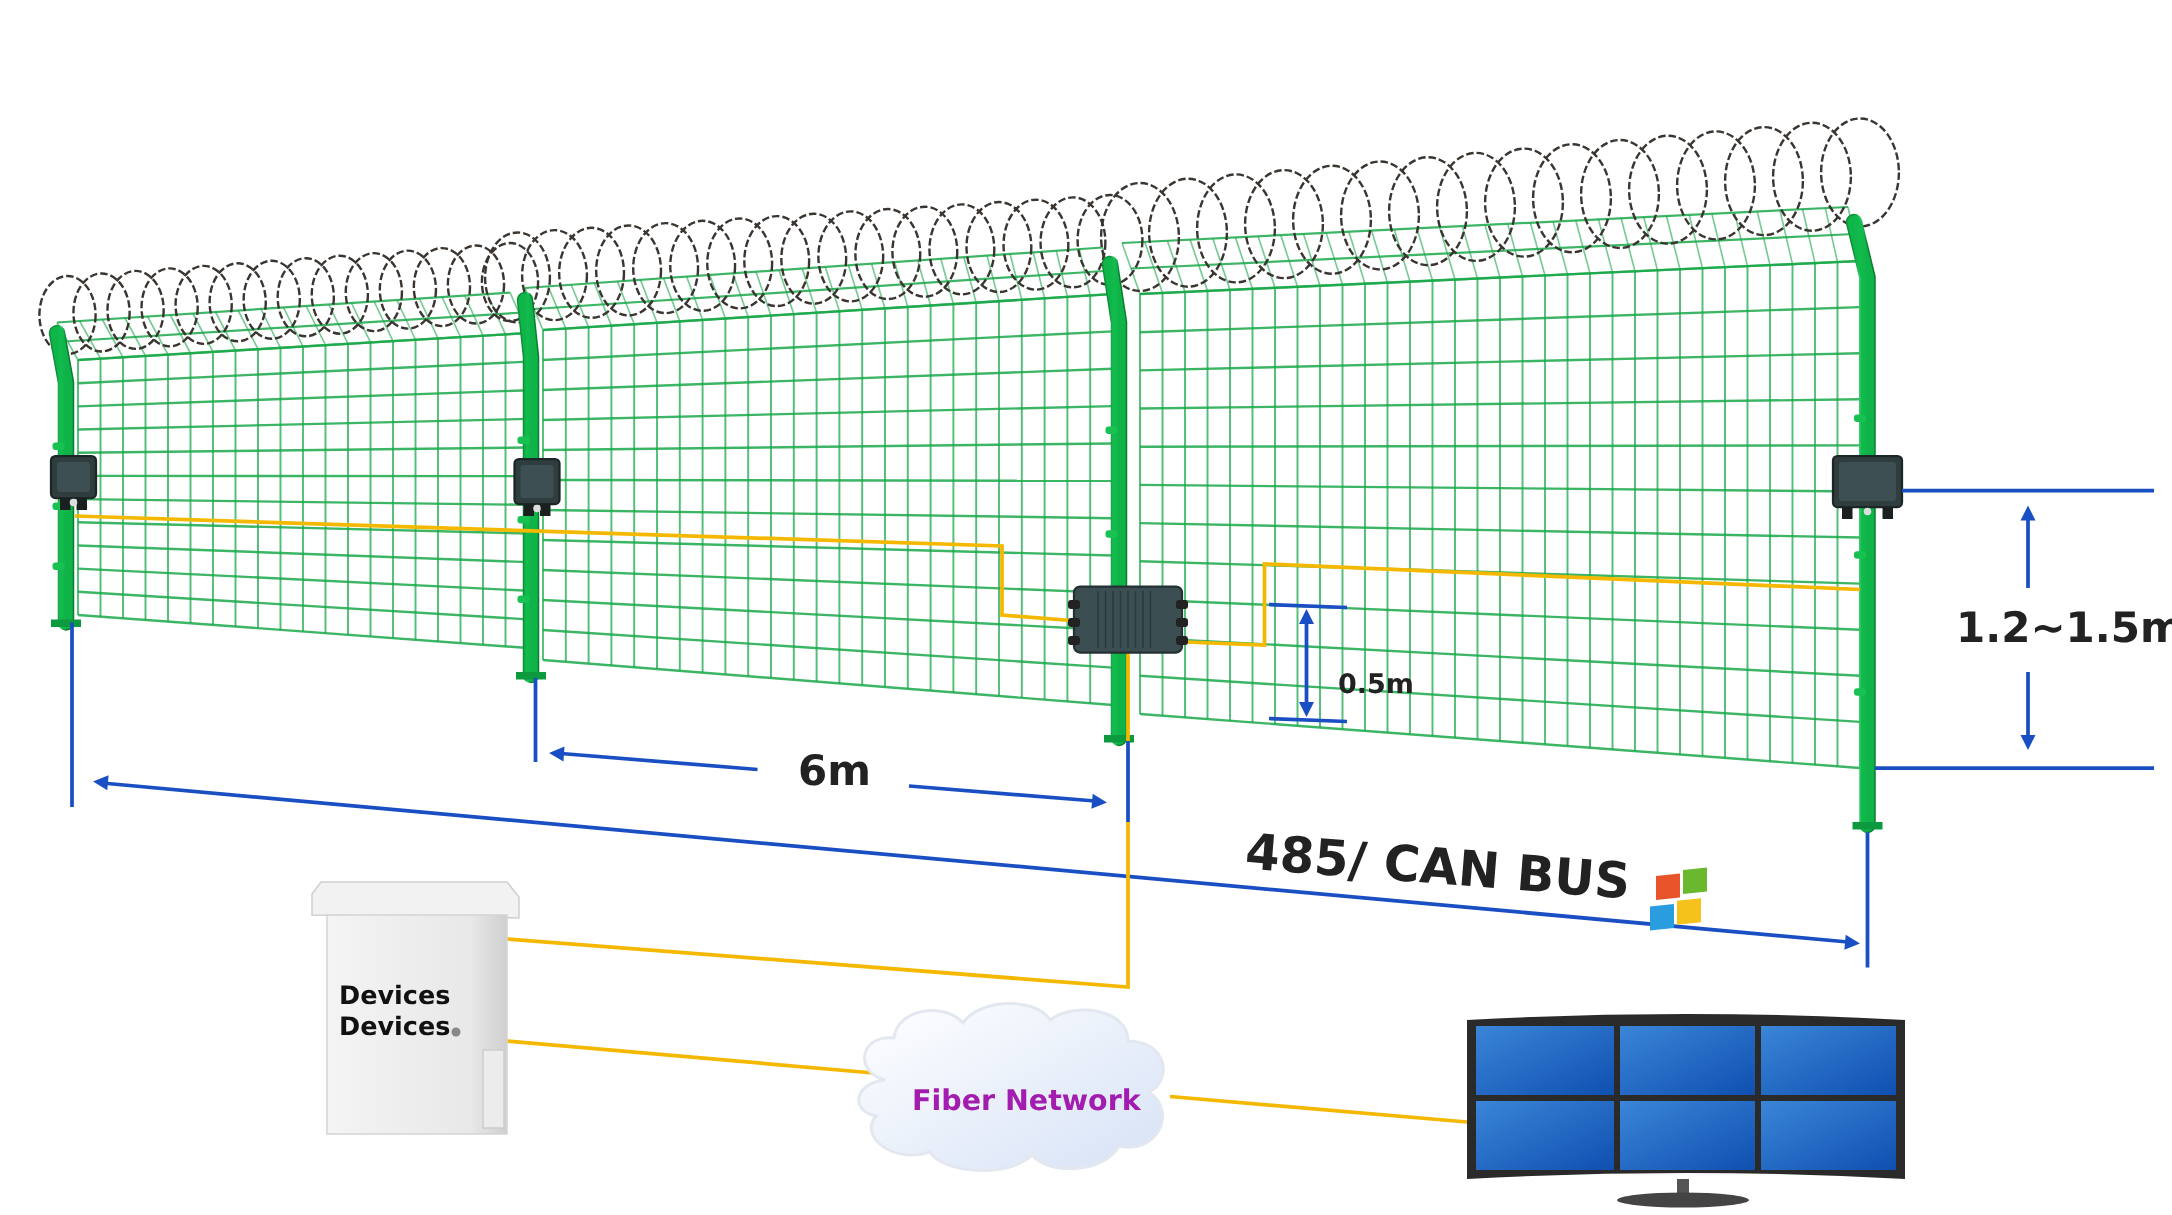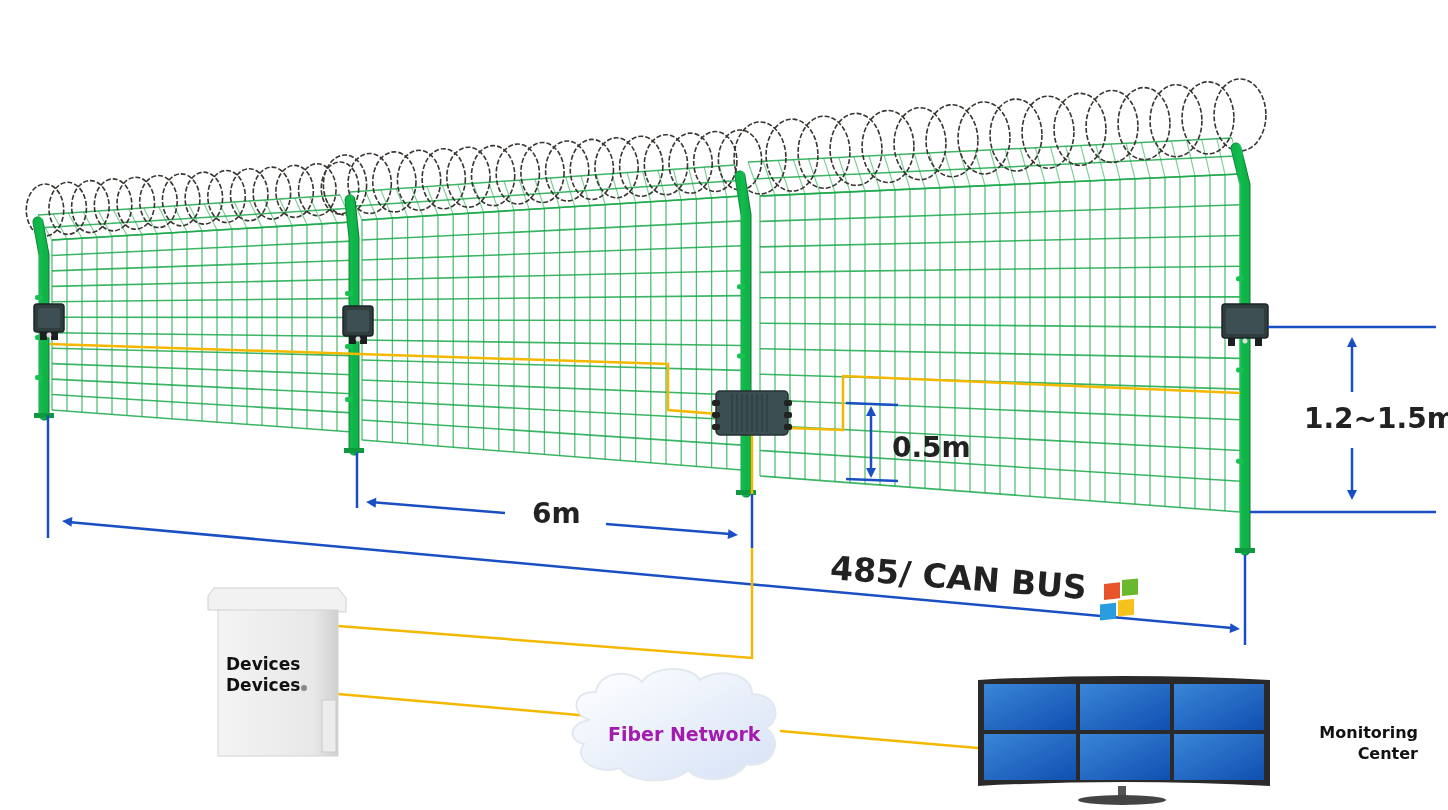--- a/index.html
+++ b/index.html
@@ -1,21 +1,21 @@
 <!DOCTYPE html>
 <html><head>
 <meta charset="utf-8">
 <style>
   html, body { margin: 0; padding: 0; background: #ffffff; }
   body { width: 1448px; height: 810px; overflow: hidden; position: relative;
          font-family: "DejaVu Sans", sans-serif; }
   #stage { position: absolute; left: 0; top: 0; width: 1448px; height: 810px; }
   .lbl { position: absolute; font-family: "DejaVu Sans", sans-serif; font-weight: bold; color: #222; white-space: nowrap; }
   .lbl-3m { left: 532px; top: 497px; font-size: 28px; }
-  .lbl-05 { left: 892px; top: 431px; font-size: 28px; }
+  .lbl-05 { left: 892px; top: 446px; font-size: 18px; }
   .lbl-h { left: 1284px; top: 402px; font-size: 28px; margin-left: 20px; }
   .lbl-bus { left: 832px; top: 548px; font-size: 33px; transform: rotate(4.5deg); transform-origin: left top; }
   .lbl-cab { left: 226px; top: 654px; font-size: 17px; line-height: 21px; text-align: left; width: 80px; color: #111; }
   .lbl-fiber { left: 608px; top: 723px; font-size: 19px; color: #a21caf; }
   .lbl-mon { left: 1296px; top: 722px; font-size: 16px; line-height: 21px; text-align: right; width: 122px; color: #111; }
 </style>
 </head>
 <body>
 
 <div id="stage">
@@ -438,17 +438,13 @@
 
   <div class="lbl lbl-3m">6m</div>
   <div class="lbl lbl-05">0.5m</div>
   <div class="lbl lbl-h">1.2~1.5m</div>
   <div class="lbl lbl-bus">485/ CAN BUS</div>
   <div class="lbl lbl-cab">
     <div>Devices</div>
     <div>Devices</div>
   </div>
   <div class="lbl lbl-fiber">Fiber Network</div>
-  <div class="lbl lbl-mon">
-    <div>Monitoring</div>
-    <div>Center</div>
-  </div>
 </div>
 
 </body></html>

